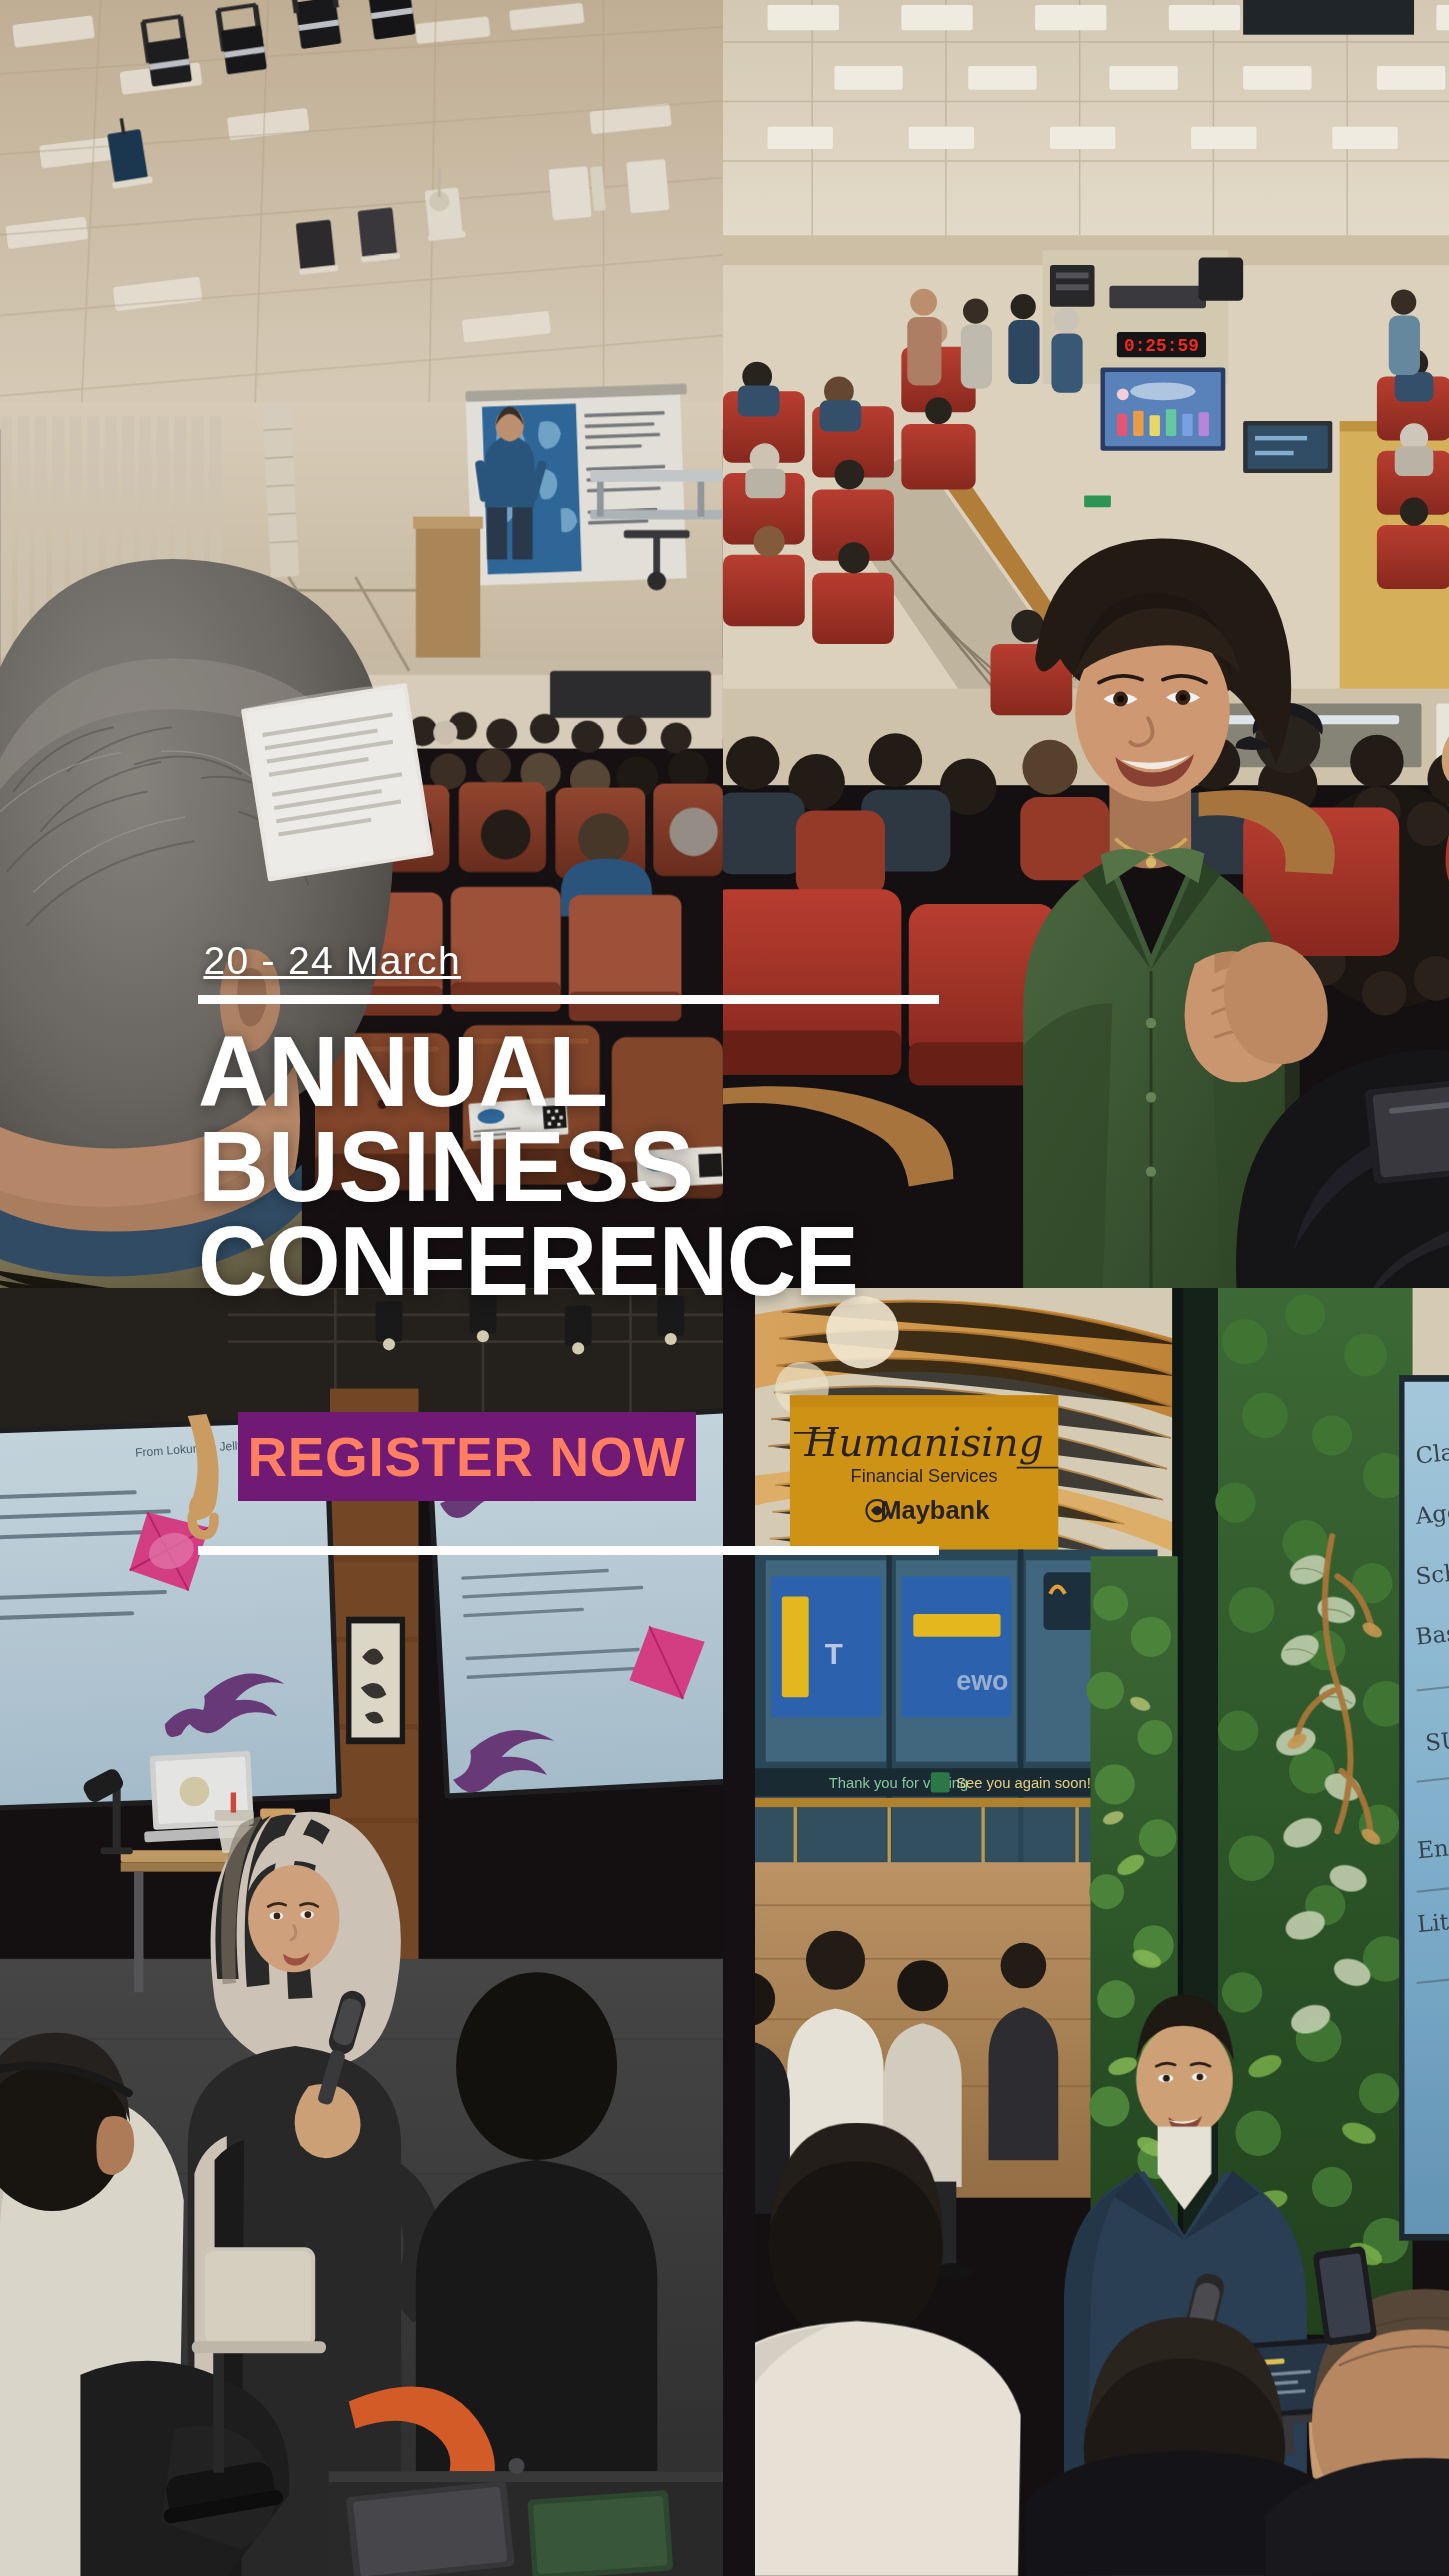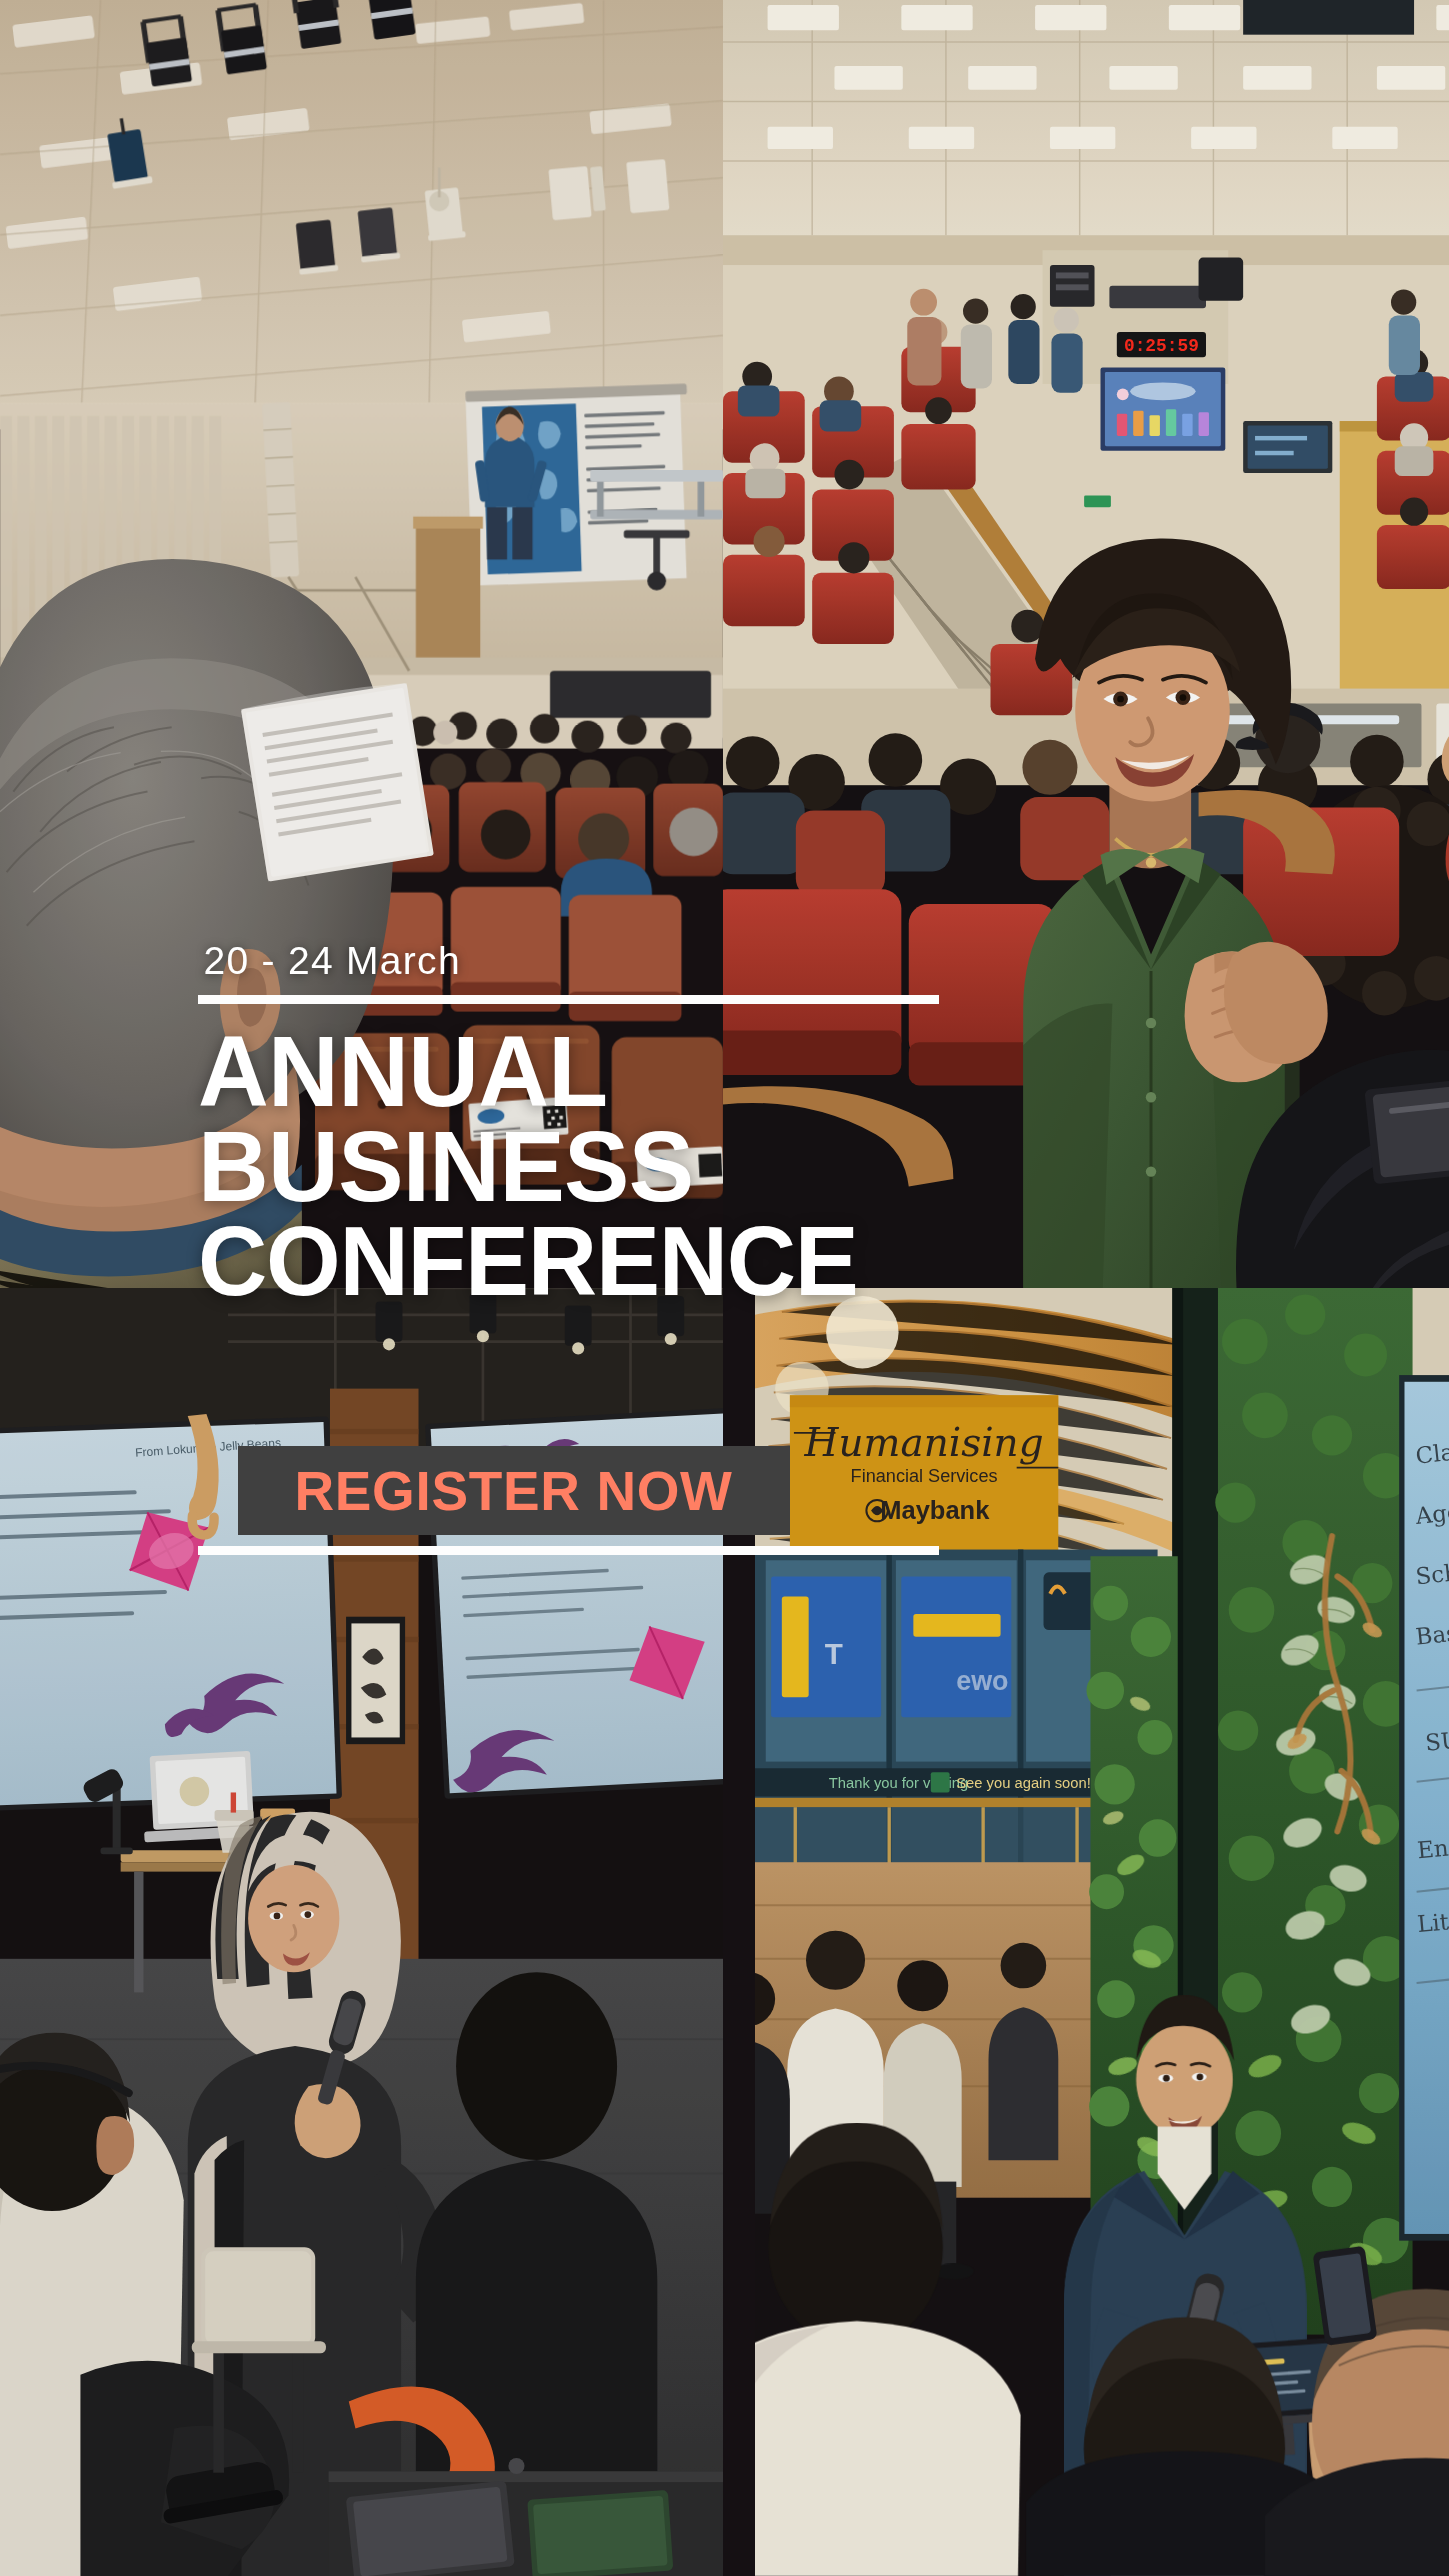--- a/index.html
+++ b/index.html
@@ -36,20 +36,21 @@
   }
   #date-line {
     font-size:39px;
     letter-spacing:1.3px;
     color:#ffffff;
     font-weight:400;
     margin-left:5.4px;
     margin-bottom:12px;
     text-shadow:0 1.3px 9.4px rgba(0,0,0,.55);
     white-space:nowrap;
+    text-decoration:underline;
   }
   .rule {
     height:9.4px;
     background:#fdfdfd;
     width:741px;
   }
   #rule-top { margin-bottom:20px; }
   #rule-bottom {
     position:absolute;
     left:198px; top:1546px;
@@ -67,29 +68,28 @@
     text-shadow:0 2px 14.8px rgba(0,0,0,.40);
     white-space:nowrap;
     transform:scaleX(0.97);
     transform-origin:left center;
   }
   #title-3 { font-size:99px; letter-spacing:-1.3px; }
 
   #cta {
     position:absolute;
     left:238px; top:1412px;
-    width:552px; height:89px;
-    background:#404040;
+    width:458px; height:89px;
+    background:#701a75;
     border:none;
     display:flex;
     align-items:center;
     justify-content:center;
     z-index:41;
     cursor:pointer;
-    margin-top:34px;
   }
   #cta-label {
     font-family:"Liberation Sans Narrow","Liberation Sans",sans-serif;
     font-weight:700;
     font-size:56px;
     letter-spacing:0.7px;
     color:#ff7f63;
     line-height:1;
     transform:scaleX(0.98);
   }

